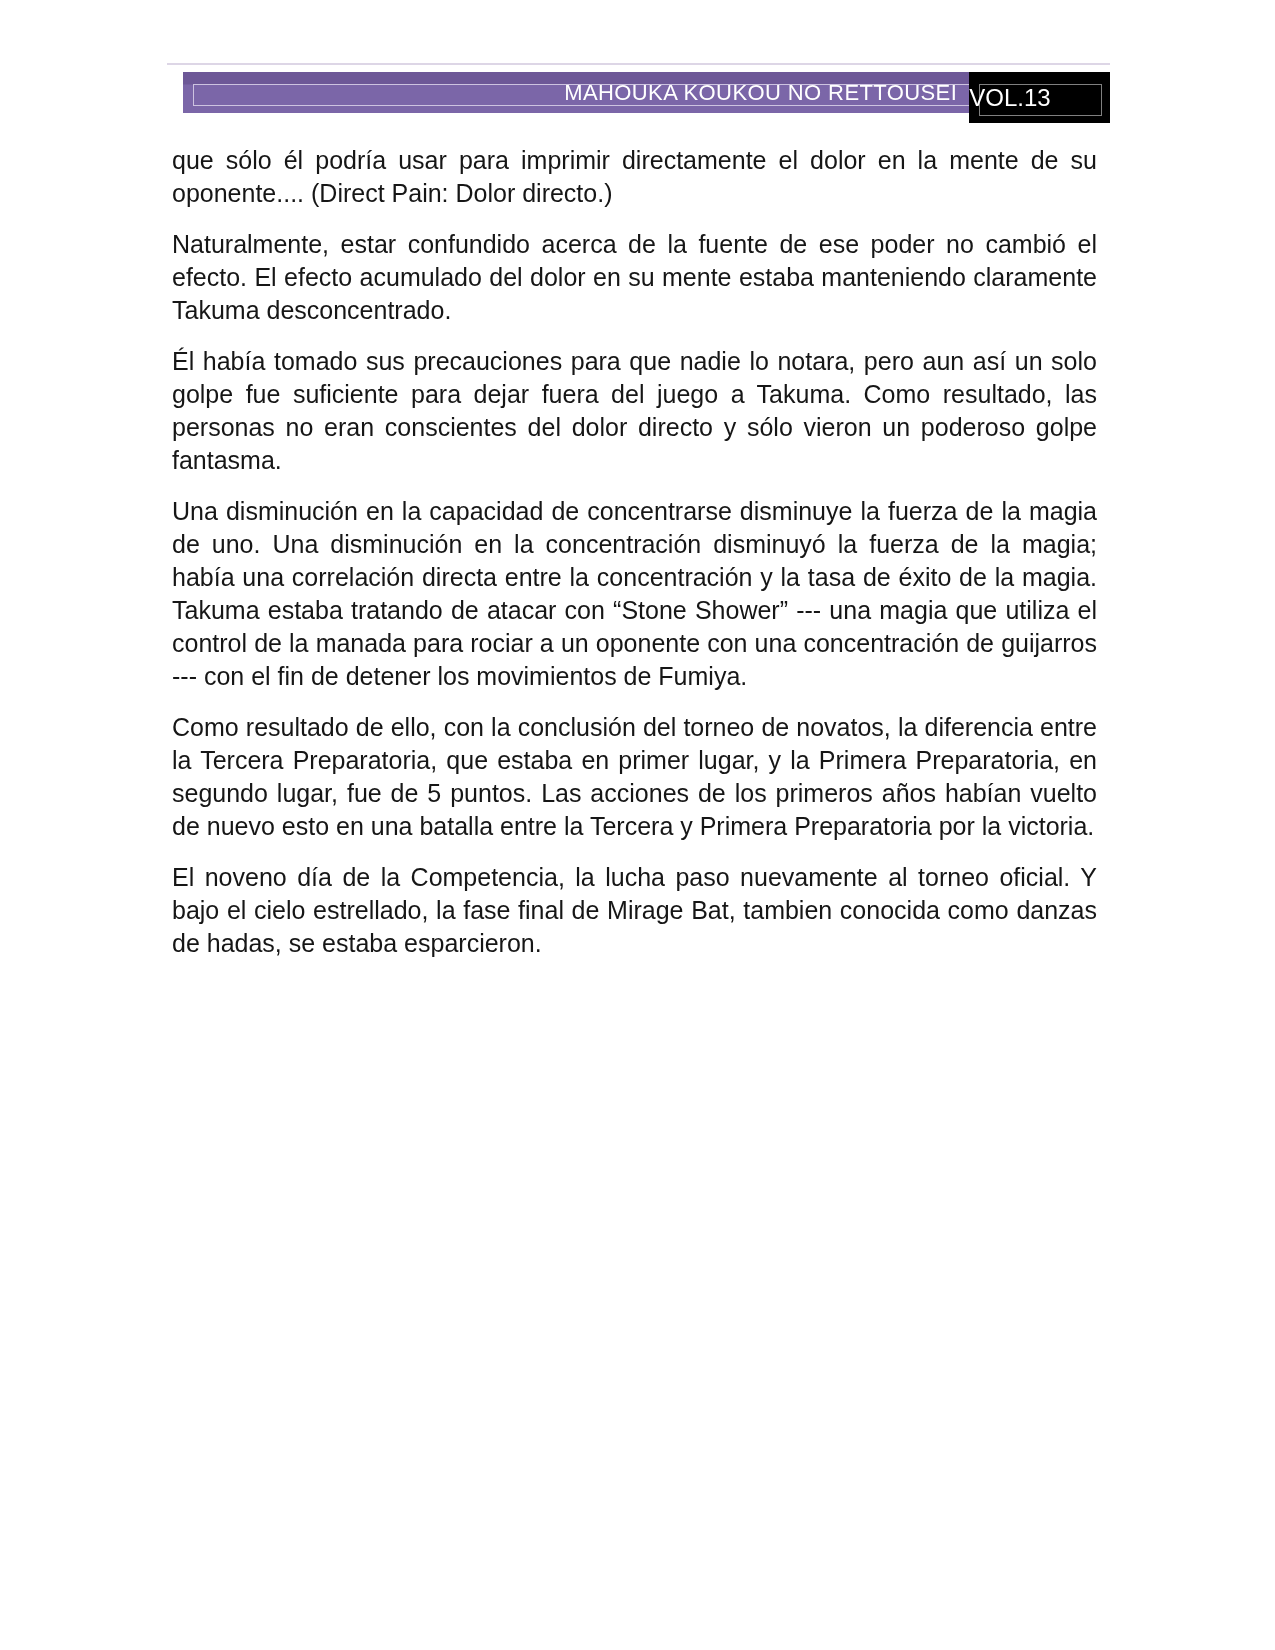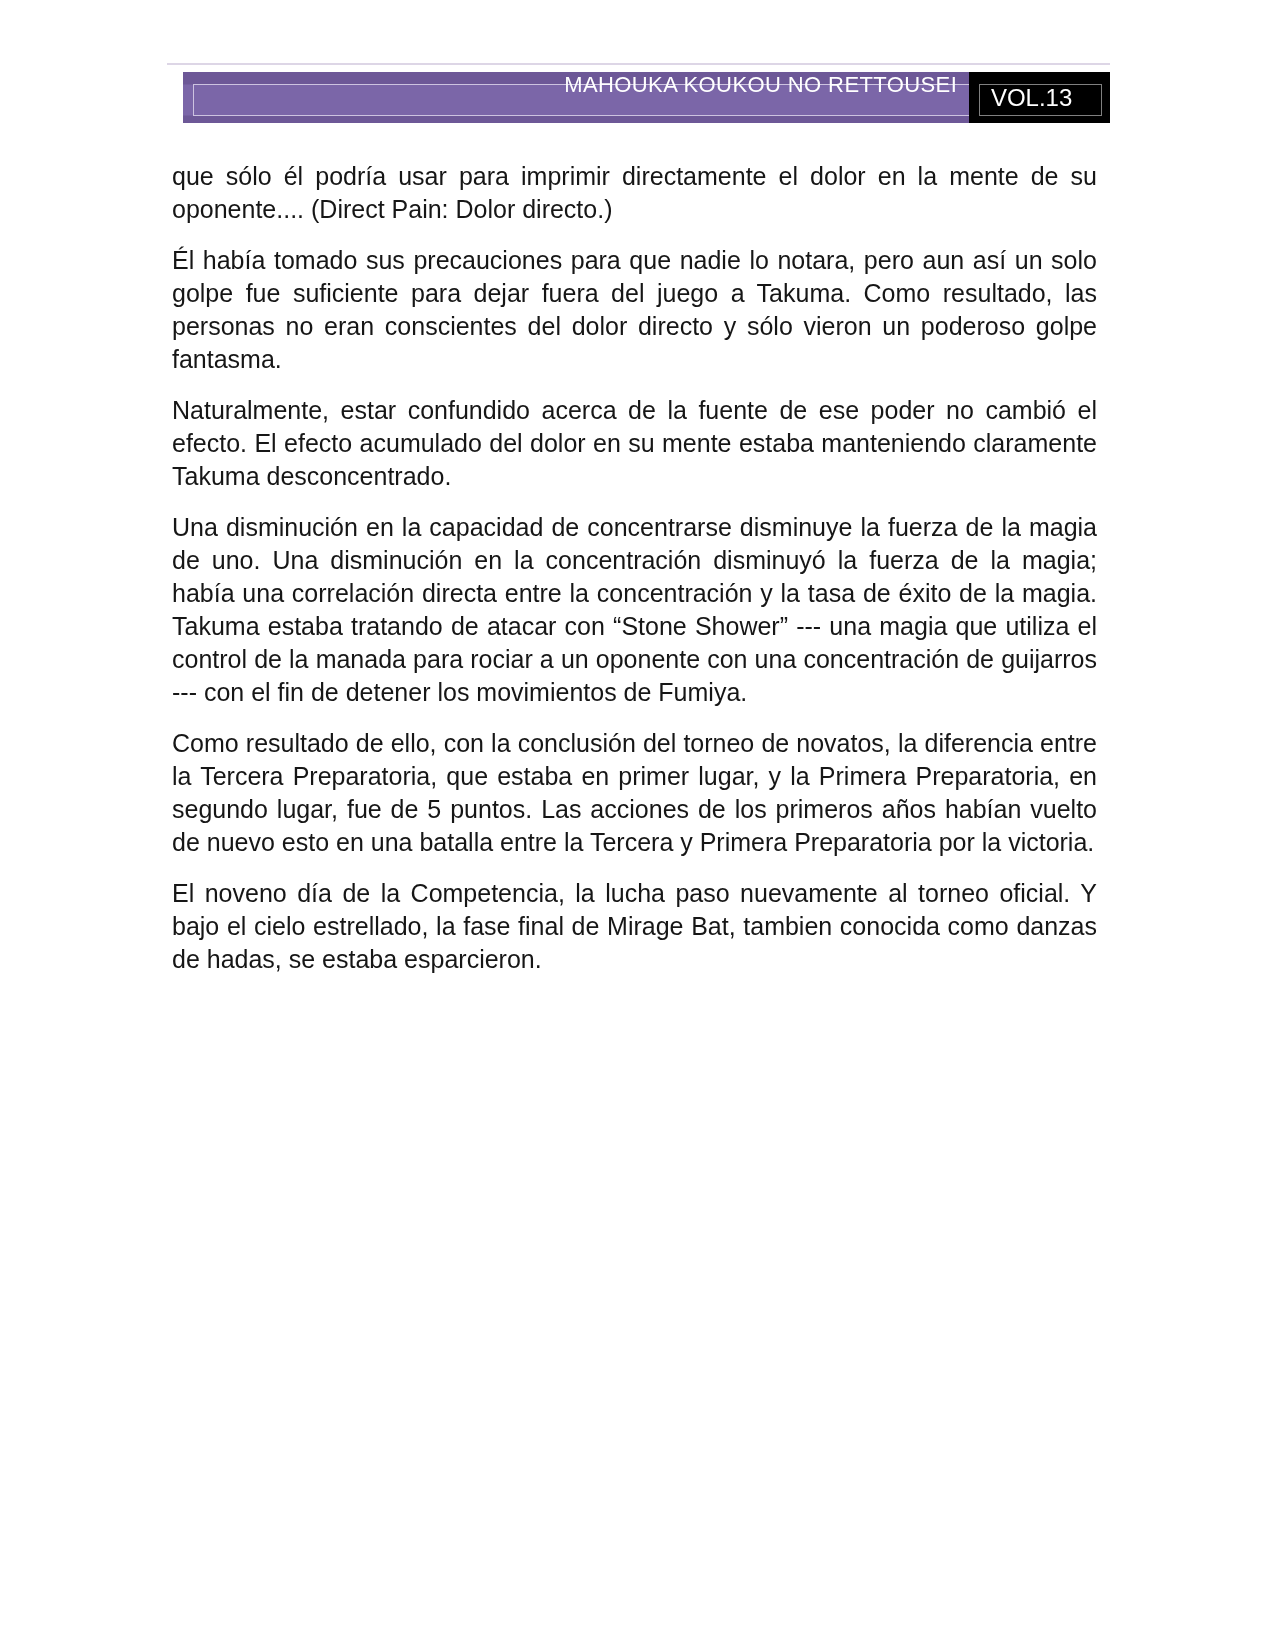--- a/index.html
+++ b/index.html
@@ -27,27 +27,28 @@
     position: absolute;
     left: 167px;
     top: 72px;
     width: 943px;
     height: 51px;
     display: flex;
   }
   .banner-purple {
     position: relative;
     width: 800px;
-    height: 51px;
+    height: 41px;
     box-sizing: border-box;
     background: linear-gradient(to bottom,
       #6d5897 0px, #6d5897 12px,
       #7b66a8 13px, #7b66a8 43px,
       #6d5897 44px, #6d5897 51px);
     display: flex;
+    align-items: center;
     justify-content: flex-end;
     padding-right: 12px;
     margin-left: 16px;
   }
   .banner-purple::after {
     content: "";
     position: absolute;
     left: 10px; right: 0; top: 12px; bottom: 7px;
     border-top: 1px solid #cdc3e0;
     border-bottom: 1px solid #cdc3e0;
@@ -63,21 +64,21 @@
     white-space: nowrap;
   }
   .banner-black {
     position: relative;
     width: 143px;
     height: 51px;
     box-sizing: border-box;
     background: #000000;
     display: flex;
     align-items: center;
-    justify-content: center;
+    justify-content: flex-start;
     padding-right: 16px;
   }
   .banner-black::after {
     content: "";
     position: absolute;
     left: 10px; right: 8px; top: 12px; bottom: 7px;
     border: 1px solid rgba(255,255,255,0.5);
     pointer-events: none;
   }
   .volume-badge-text {
@@ -91,41 +92,41 @@
     position: absolute;
     left: 172px;
     top: 144px;
     width: 925px;
     font-size: 25px;
     line-height: 33px;
     text-align: justify;
     color: #161616;
   }
   .content p {
-    margin: 16px 0 18px 0;
+    margin: 0 0 18px 0;
   }
 </style>
 </head>
 <body>
 
 <div class="page">
 
   <div class="top-rule"></div>
 
   <div class="banner">
     <div class="banner-purple">
       <span class="banner-title">MAHOUKA KOUKOU NO RETTOUSEI</span>
     </div>
     <div class="banner-black">
       <span class="volume-badge-text">VOL.13</span>
     </div>
   </div>
 
   <div class="content">
     <p>que sólo él podría usar para imprimir directamente el dolor en la mente de su oponente.... (Direct Pain: Dolor directo.)</p>
+    <p>Naturalmente, estar confundido acerca de la fuente de ese poder no cambió el efecto. El efecto acumulado del dolor en su mente estaba manteniendo claramente Takuma desconcentrado.</p>
     <p>Él había tomado sus precauciones para que nadie lo notara, pero aun así un solo golpe fue suficiente para dejar fuera del juego a Takuma. Como resultado, las personas no eran conscientes del dolor directo y sólo vieron un poderoso golpe fantasma.</p>
-    <p>Naturalmente, estar confundido acerca de la fuente de ese poder no cambió el efecto. El efecto acumulado del dolor en su mente estaba manteniendo claramente Takuma desconcentrado.</p>
     <p>Una disminución en la capacidad de concentrarse disminuye la fuerza de la magia de uno. Una disminución en la concentración disminuyó la fuerza de la magia; había una correlación directa entre la concentración y la tasa de éxito de la magia. Takuma estaba tratando de atacar con “Stone Shower” --- una magia que utiliza el control de la manada para rociar a un oponente con una concentración de guijarros --- con el fin de detener los movimientos de Fumiya.</p>
     <p>Como resultado de ello, con la conclusión del torneo de novatos, la diferencia entre la Tercera Preparatoria, que estaba en primer lugar, y la Primera Preparatoria, en segundo lugar, fue de 5 puntos. Las acciones de los primeros años  habían vuelto de nuevo esto en una batalla entre la Tercera y Primera Preparatoria por la victoria.</p>
     <p>El noveno día de la Competencia, la lucha paso nuevamente al torneo oficial. Y bajo el cielo estrellado, la fase final de Mirage Bat, tambien conocida como danzas de hadas, se estaba esparcieron.</p>
   </div>
 
 </div>
 
 </body></html>

